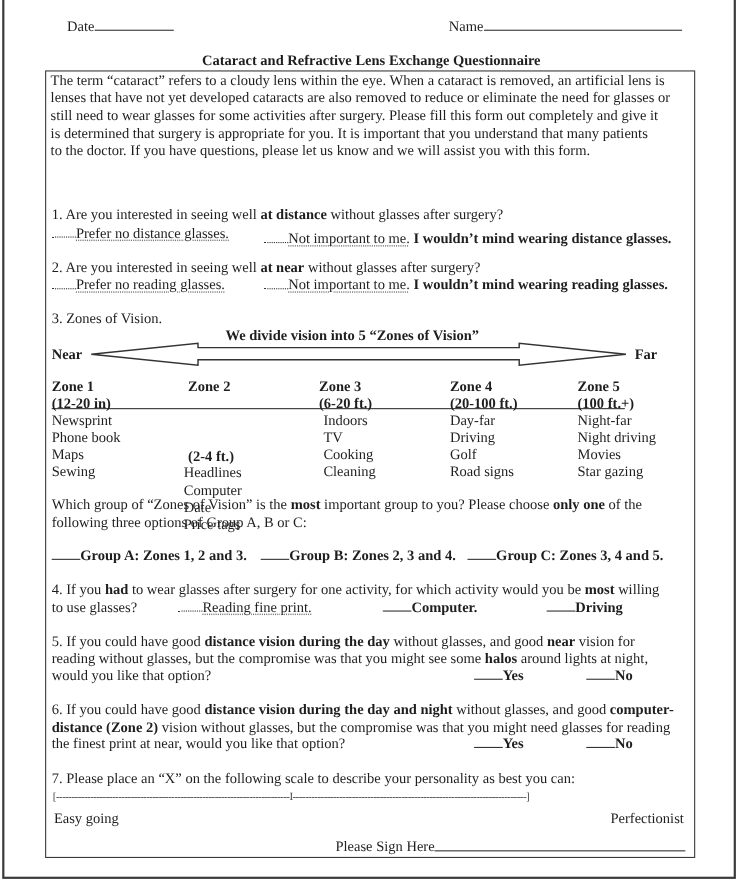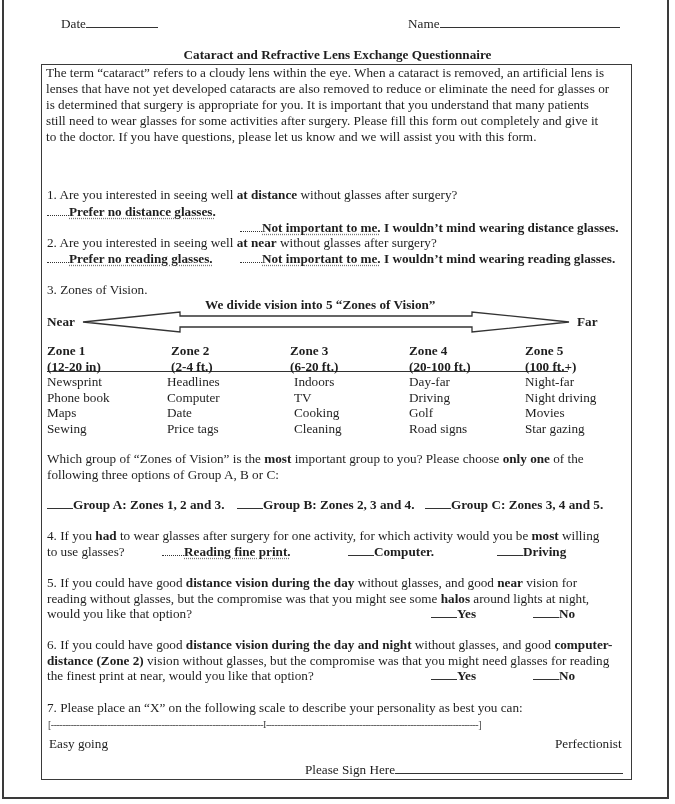--- a/index.html
+++ b/index.html
@@ -20,21 +20,21 @@
   .box {
     position: absolute; left: 41px; top: 64px; width: 591px; height: 716px;
     border: 1.5px solid #3a3a3a; box-sizing: border-box;
   }
   .para {
     position: absolute; left: 46px; top: 65px; width: 585px;
     line-height: 16px; font-size: 13.2px; white-space: normal;
   }
   .para .ln { display: block; white-space: nowrap; }
   .opt {
-    font-weight: bold;
+    font-weight: normal;
     text-decoration: underline dotted #777;
     text-underline-offset: 2px;
   }
   .blank { display: inline-block; width: 22px; border-bottom: 1px solid #333; height: 10px; vertical-align: baseline; }
   .blank.w { width: 26px; }
   .zone-head { font-weight: bold; }
   .zone-range { font-weight: bold; }
   .zone-rule { position: absolute; left: 47px; top: 371px; width: 521px; height: 0; border-top: 1.3px solid #333; }
   .scale { letter-spacing: -0.5px; color: #444; }
   svg { position: absolute; }
@@ -51,32 +51,32 @@
   <span>Name</span><span class="line" style="width:180px;"></span>
 </div>
 
 <div class="abs title" style="left:0; width:675px; text-align:center; top:47px;">Cataract and Refractive Lens Exchange Questionnaire</div>
 
 <div class="box"></div>
 
 <div class="para">
   <span class="ln">The term “cataract” refers to a cloudy lens within the eye. When a cataract is removed, an artificial lens is</span>
   <span class="ln">lenses that have not yet developed cataracts are also removed to reduce or eliminate the need for glasses or</span>
+  <span class="ln">still need to wear glasses for some activities after surgery. Please fill this form out completely and give it</span>
   <span class="ln">is determined that surgery is appropriate for you. It is important that you understand that many patients</span>
-  <span class="ln">still need to wear glasses for some activities after surgery. Please fill this form out completely and give it</span>
   <span class="ln">to the doctor. If you have questions, please let us know and we will assist you with this form.</span>
 </div>
 
 <div class="abs" style="left:47px; top:187px;">
   <span>1. Are you interested in seeing well </span><span class="b">at distance</span><span> without glasses after surgery?</span>
 </div>
 <div class="abs" style="left:47px; top:204px;">
   <span class="blank" style="border-bottom-style:dotted;"></span><span class="opt">Prefer no distance glasses.</span>
 </div>
-<div class="abs" style="left:240px; top:220px;">
+<div class="abs" style="left:240px; top:209px;">
   <span class="blank" style="border-bottom-style:dotted;"></span><span class="opt">Not important to me.</span><span class="b"> I wouldn’t mind wearing distance glasses.</span>
 </div>
 
 <div class="abs" style="left:47px; top:235px;">
   <span>2. Are you interested in seeing well </span><span class="b">at near</span><span> without glasses after surgery?</span>
 </div>
 <div class="abs" style="left:47px; top:251px;">
   <span class="blank" style="border-bottom-style:dotted;"></span><span class="opt">Prefer no reading glasses.</span>
 </div>
 <div class="abs" style="left:240px; top:251px;">
@@ -97,21 +97,21 @@
 <div class="abs" style="left:47px; top:343px; line-height:15.5px;">
   <div class="zone-head">Zone 1</div>
   <div class="zone-range">(12-20 in)</div>
   <div>Newsprint</div>
   <div>Phone book</div>
   <div>Maps</div>
   <div>Sewing</div>
 </div>
 <div class="abs" style="left:167px; top:343px; line-height:15.5px;">
   <div class="zone-head" style="padding-left:4px;">Zone 2</div>
-  <div class="zone-range" style="padding-left:4px;">(2-4 ft.)</div>
+  <div class="zone-range" style="padding-left:4px;margin-top:48px;">(2-4 ft.)</div>
   <div>Headlines</div>
   <div>Computer</div>
   <div>Date</div>
   <div>Price tags</div>
 </div>
 <div class="abs" style="left:290px; top:343px; line-height:15.5px;">
   <div class="zone-head">Zone 3</div>
   <div class="zone-range">(6-20 ft.)</div>
   <div style="padding-left:4px;">Indoors</div>
   <div style="padding-left:4px;">TV</div>

